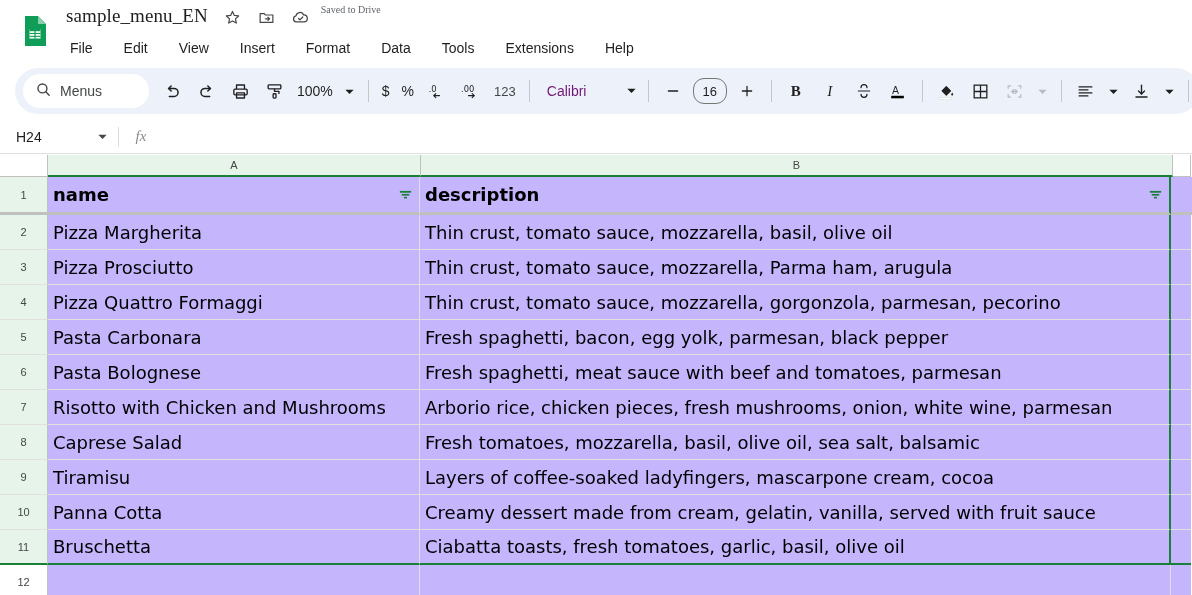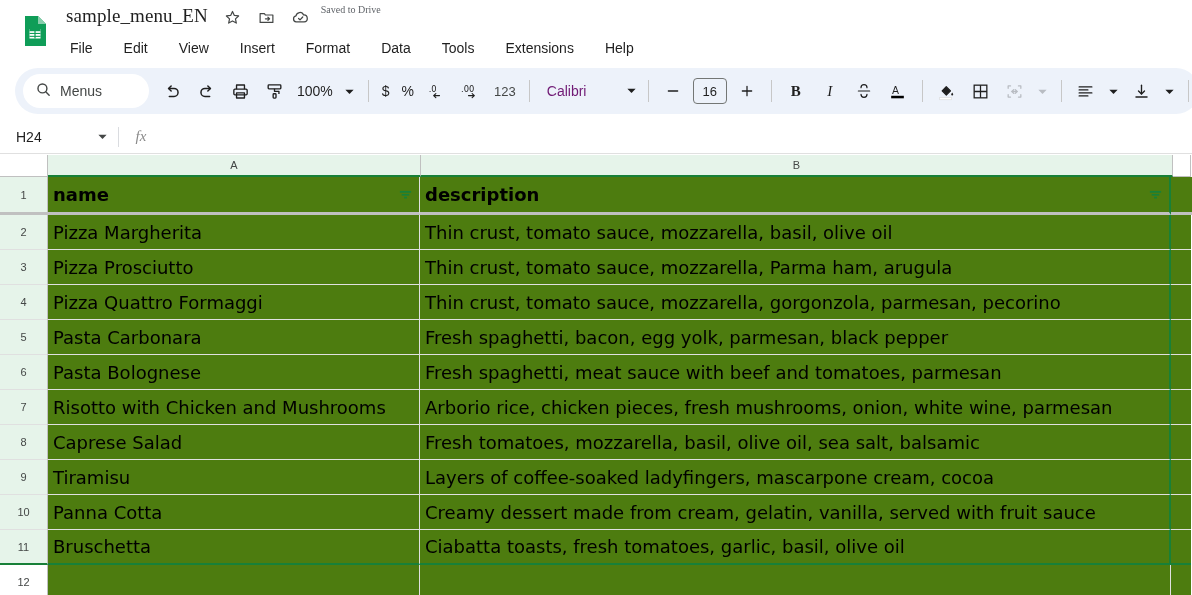--- a/index.html
+++ b/index.html
@@ -85,21 +85,21 @@
   }
   .tb-caret { cursor: pointer; flex: none; display: flex; align-items: center;
               justify-content: center; width: 22px; height: 30px; border-radius: 4px;}
   .tb-font {
     display: flex; align-items: center; justify-content: space-between;
     width: 104px; height: 30px; padding: 0 4px 0 10px;
     border-radius: 4px; cursor: pointer; flex: none;
   }
   .tb-font-name { font-size: 14px; color: #701a75; }
   .tb-fontsize-box {
-    width: 34px; height: 26px; border: 1px solid #747775; border-radius: 4px;
+    width: 34px; height: 26px; border: 1px solid #747775; border-radius: 11px;
     display: flex; align-items: center; justify-content: center;
     font-size: 13px; color: #1f1f1f; background: transparent;
     margin: 0 3px; cursor: text; flex: none;
   }
 
   
   .formulabar {
     position: absolute; left: 0; top: 120px; width: 1192px; height: 34px;
     background: #ffffff; display: flex; align-items: center;
     border-bottom: 1px solid #e0e0e0;
@@ -151,21 +151,21 @@
     font-size: 11px; color: #444746; cursor: pointer;
   }
   .rowh.plain { background: #ffffff; }
   .cell {
     flex: none; border-right: 1px solid #e0e0e0;
     border-bottom: 1px solid #e0e0e0;
     display: flex; align-items: center;
     padding: 0 5px; font-size: 18px; color: #000000;
     font-family: "DejaVu Sans", sans-serif;
     white-space: nowrap; overflow: visible; cursor: cell;
-    background: #4d7c0f;
+    background: #c4b5fd;
   }
   .cell.a { width: 372px; }
   .cell.b { width: 751px; }
   .cell.filler { width: 20px; border-right: none; }
 
   
   .row.header { height: 38px; }
   .row.header .rowh { border-bottom: 3px solid #c0c0c0; height: 38px; }
   .row.header .cell {
     font-weight: bold; border-bottom: 3px solid #c0c0c0;

